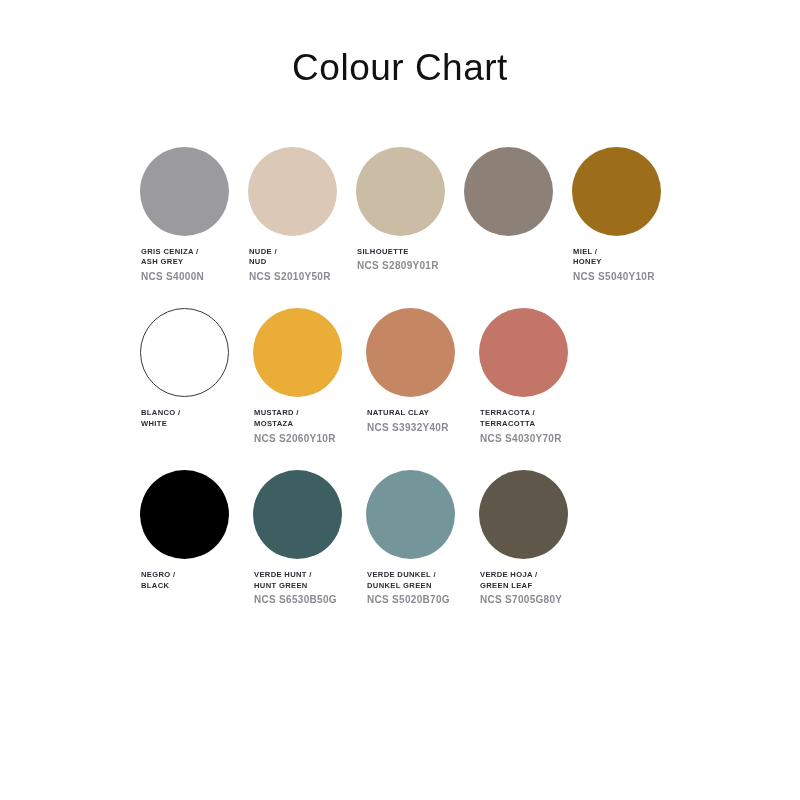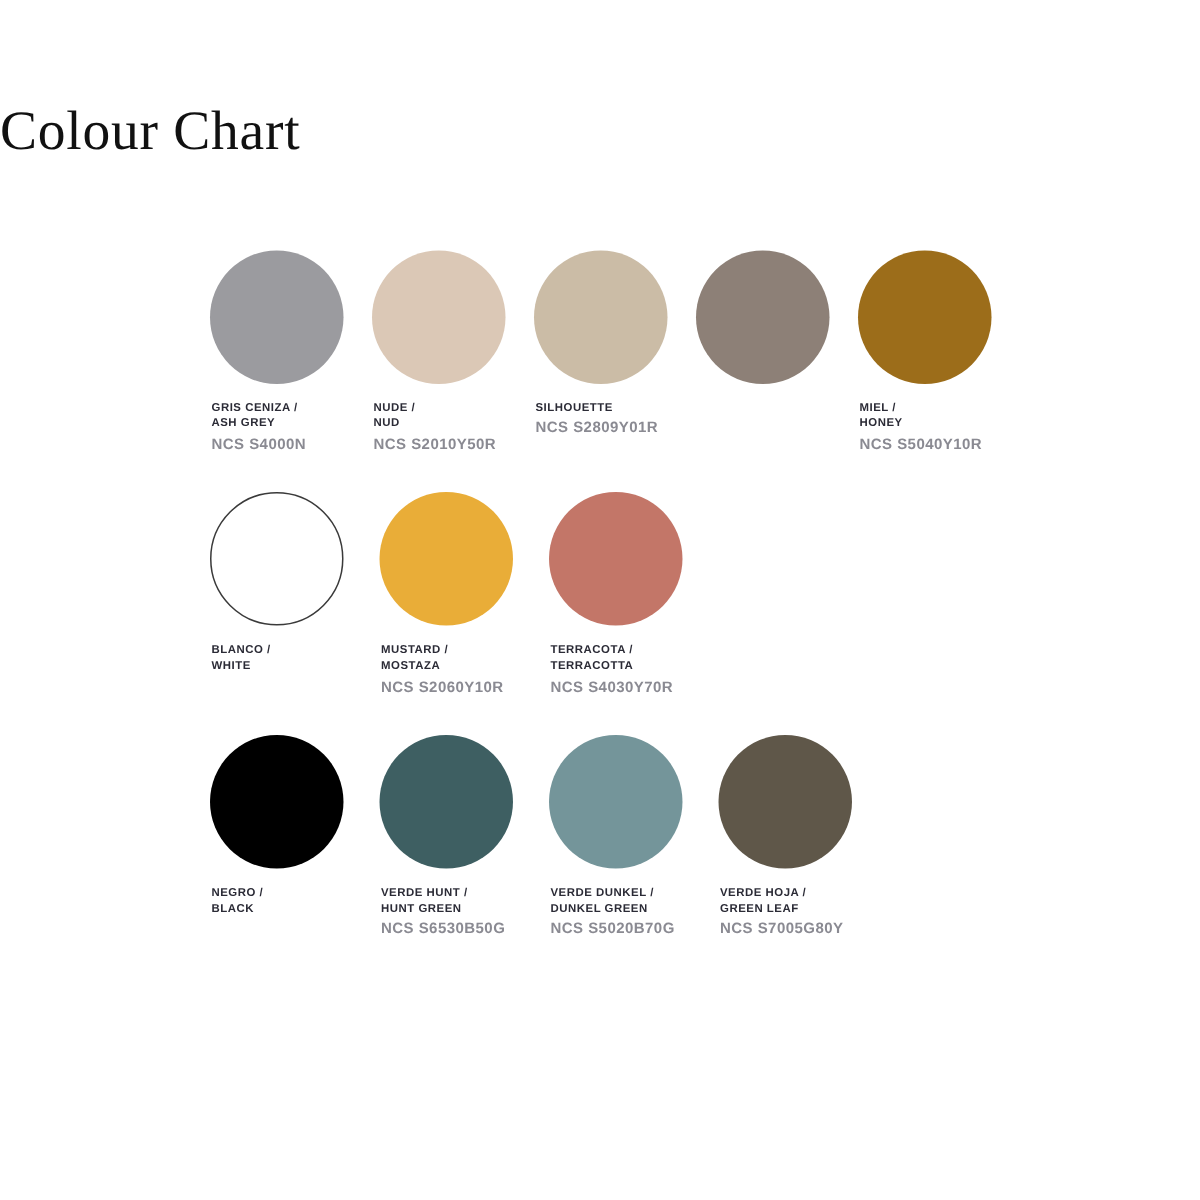--- a/index.html
+++ b/index.html
@@ -16,27 +16,28 @@
   }
 
   .page {
     position: relative;
     width: 800px;
     height: 800px;
     box-sizing: border-box;
   }
 
   .chart-title {
-    font-family: Liberation Serif, serif;
+    text-align: center;
+    font-family: Liberation Sans, sans-serif;
     font-size: 37px;
     font-weight: 400;
     letter-spacing: 0.5px;
     color: #111111;
     margin: 0;
-    padding-top: 68px;
+    padding-top: 48px;
     line-height: 1.1;
   }
 
   .grid {
     width: 560px;
     margin: 0 auto;
     padding-top: 58px;
     box-sizing: border-box;
   }
 
@@ -151,20 +152,27 @@
         </div>
         <div class="cell">
           <div class="swatch" style="background: rgb(233, 173, 56);"></div>
           <div class="label-block">
             <div class="name-line">MUSTARD /</div>
             <div class="name-line">MOSTAZA</div>
             <div class="ncs-code">NCS S2060Y10R</div>
           </div>
         </div>
         <div class="cell">
+          <div class="swatch" style="background: rgb(197, 134, 99);"></div>
+          <div class="label-block">
+            <div class="name-line">NATURAL CLAY</div>
+            <div class="ncs-code">NCS S3932Y40R</div>
+          </div>
+        </div>
+        <div class="cell">
           <div class="swatch" style="background: rgb(195, 118, 104);"></div>
           <div class="label-block">
             <div class="name-line">TERRACOTA /</div>
             <div class="name-line">TERRACOTTA</div>
             <div class="ncs-code">NCS S4030Y70R</div>
           </div>
         </div>
       </div>
       <div class="row">
         <div class="cell">

